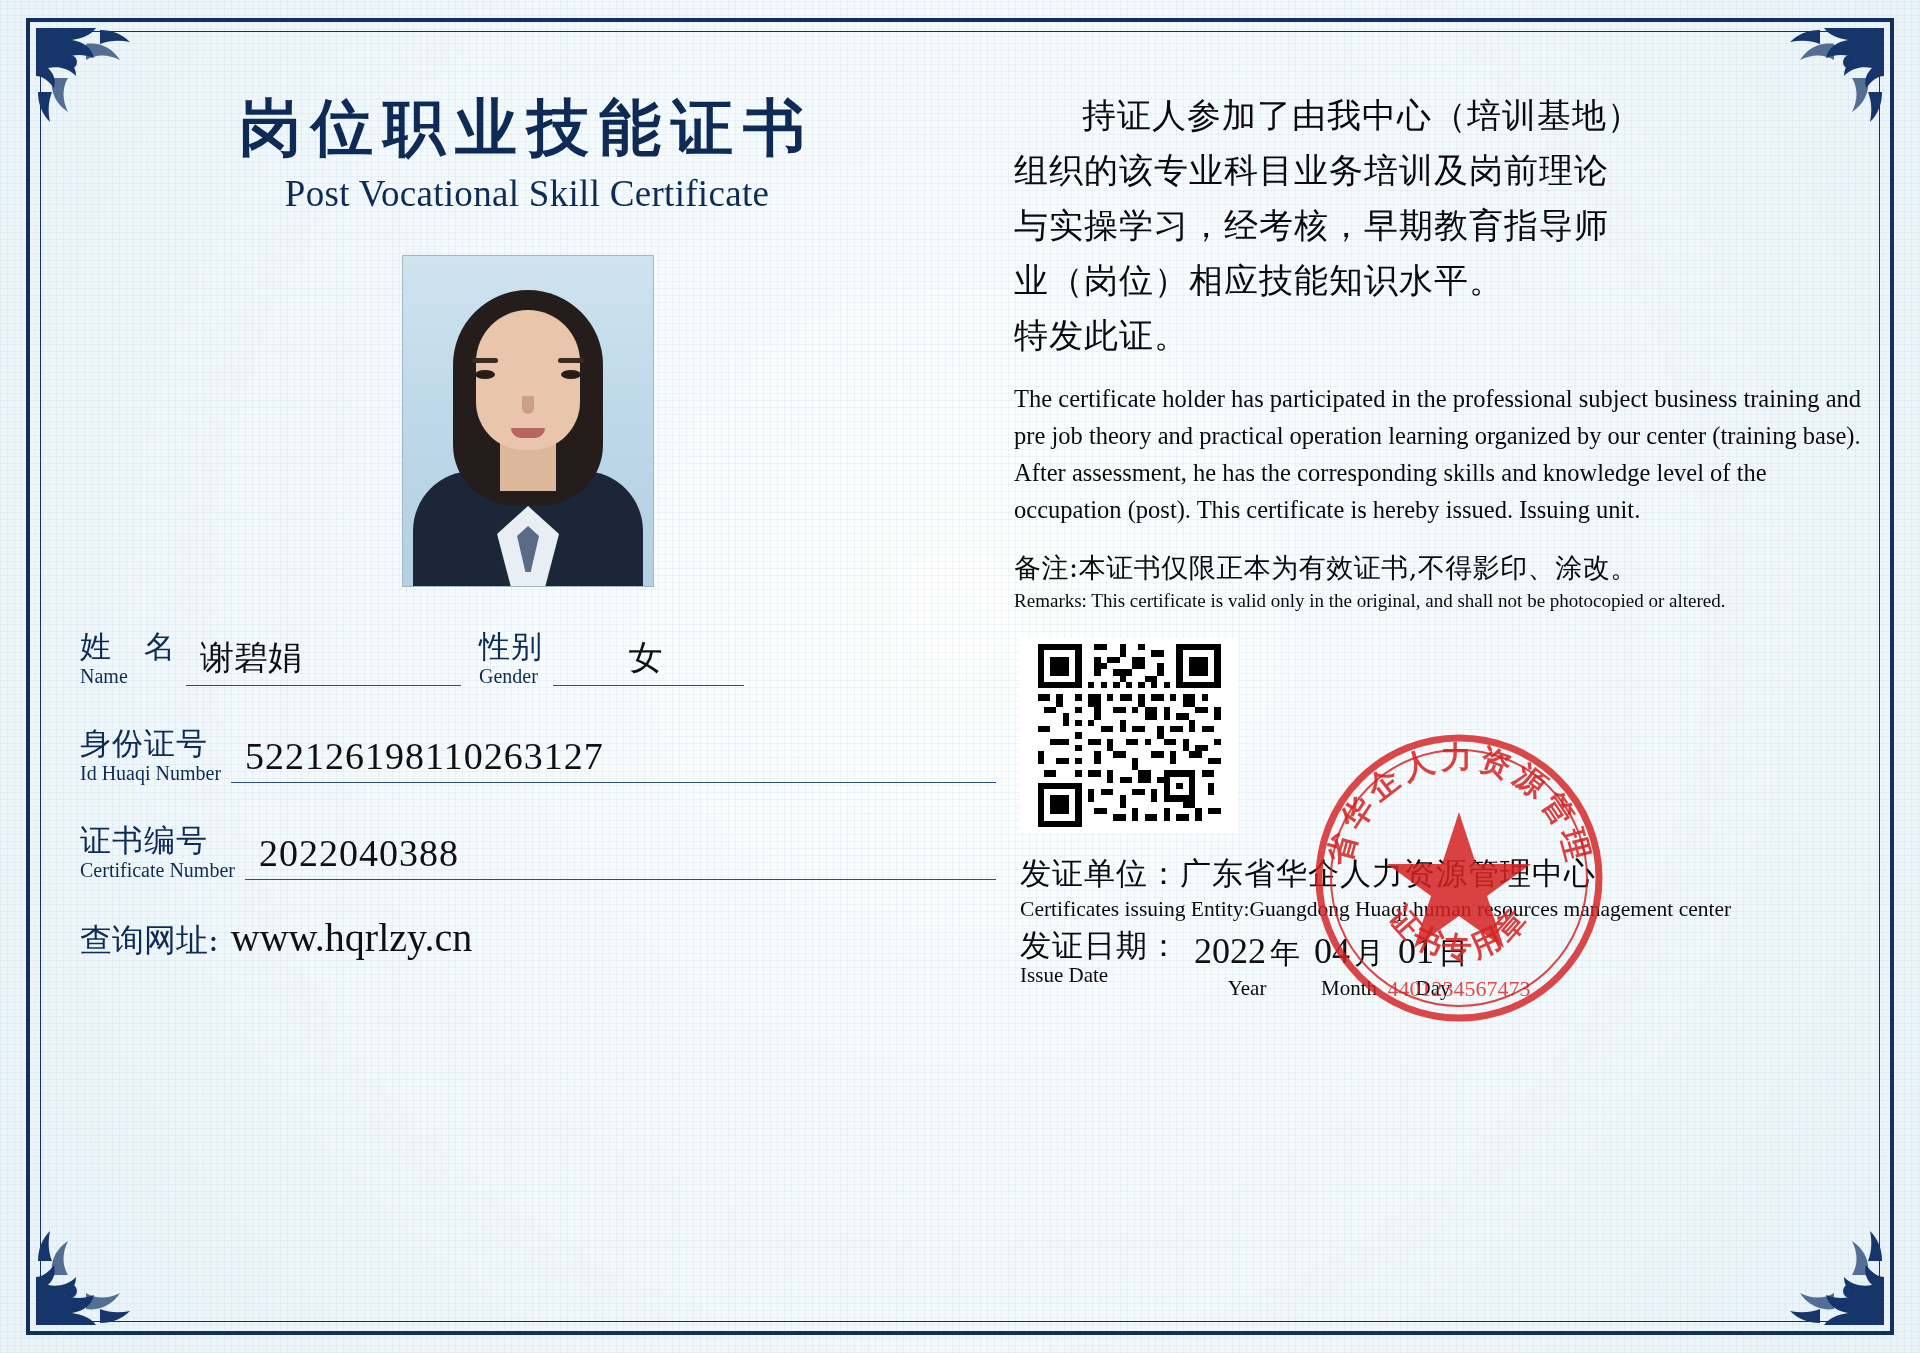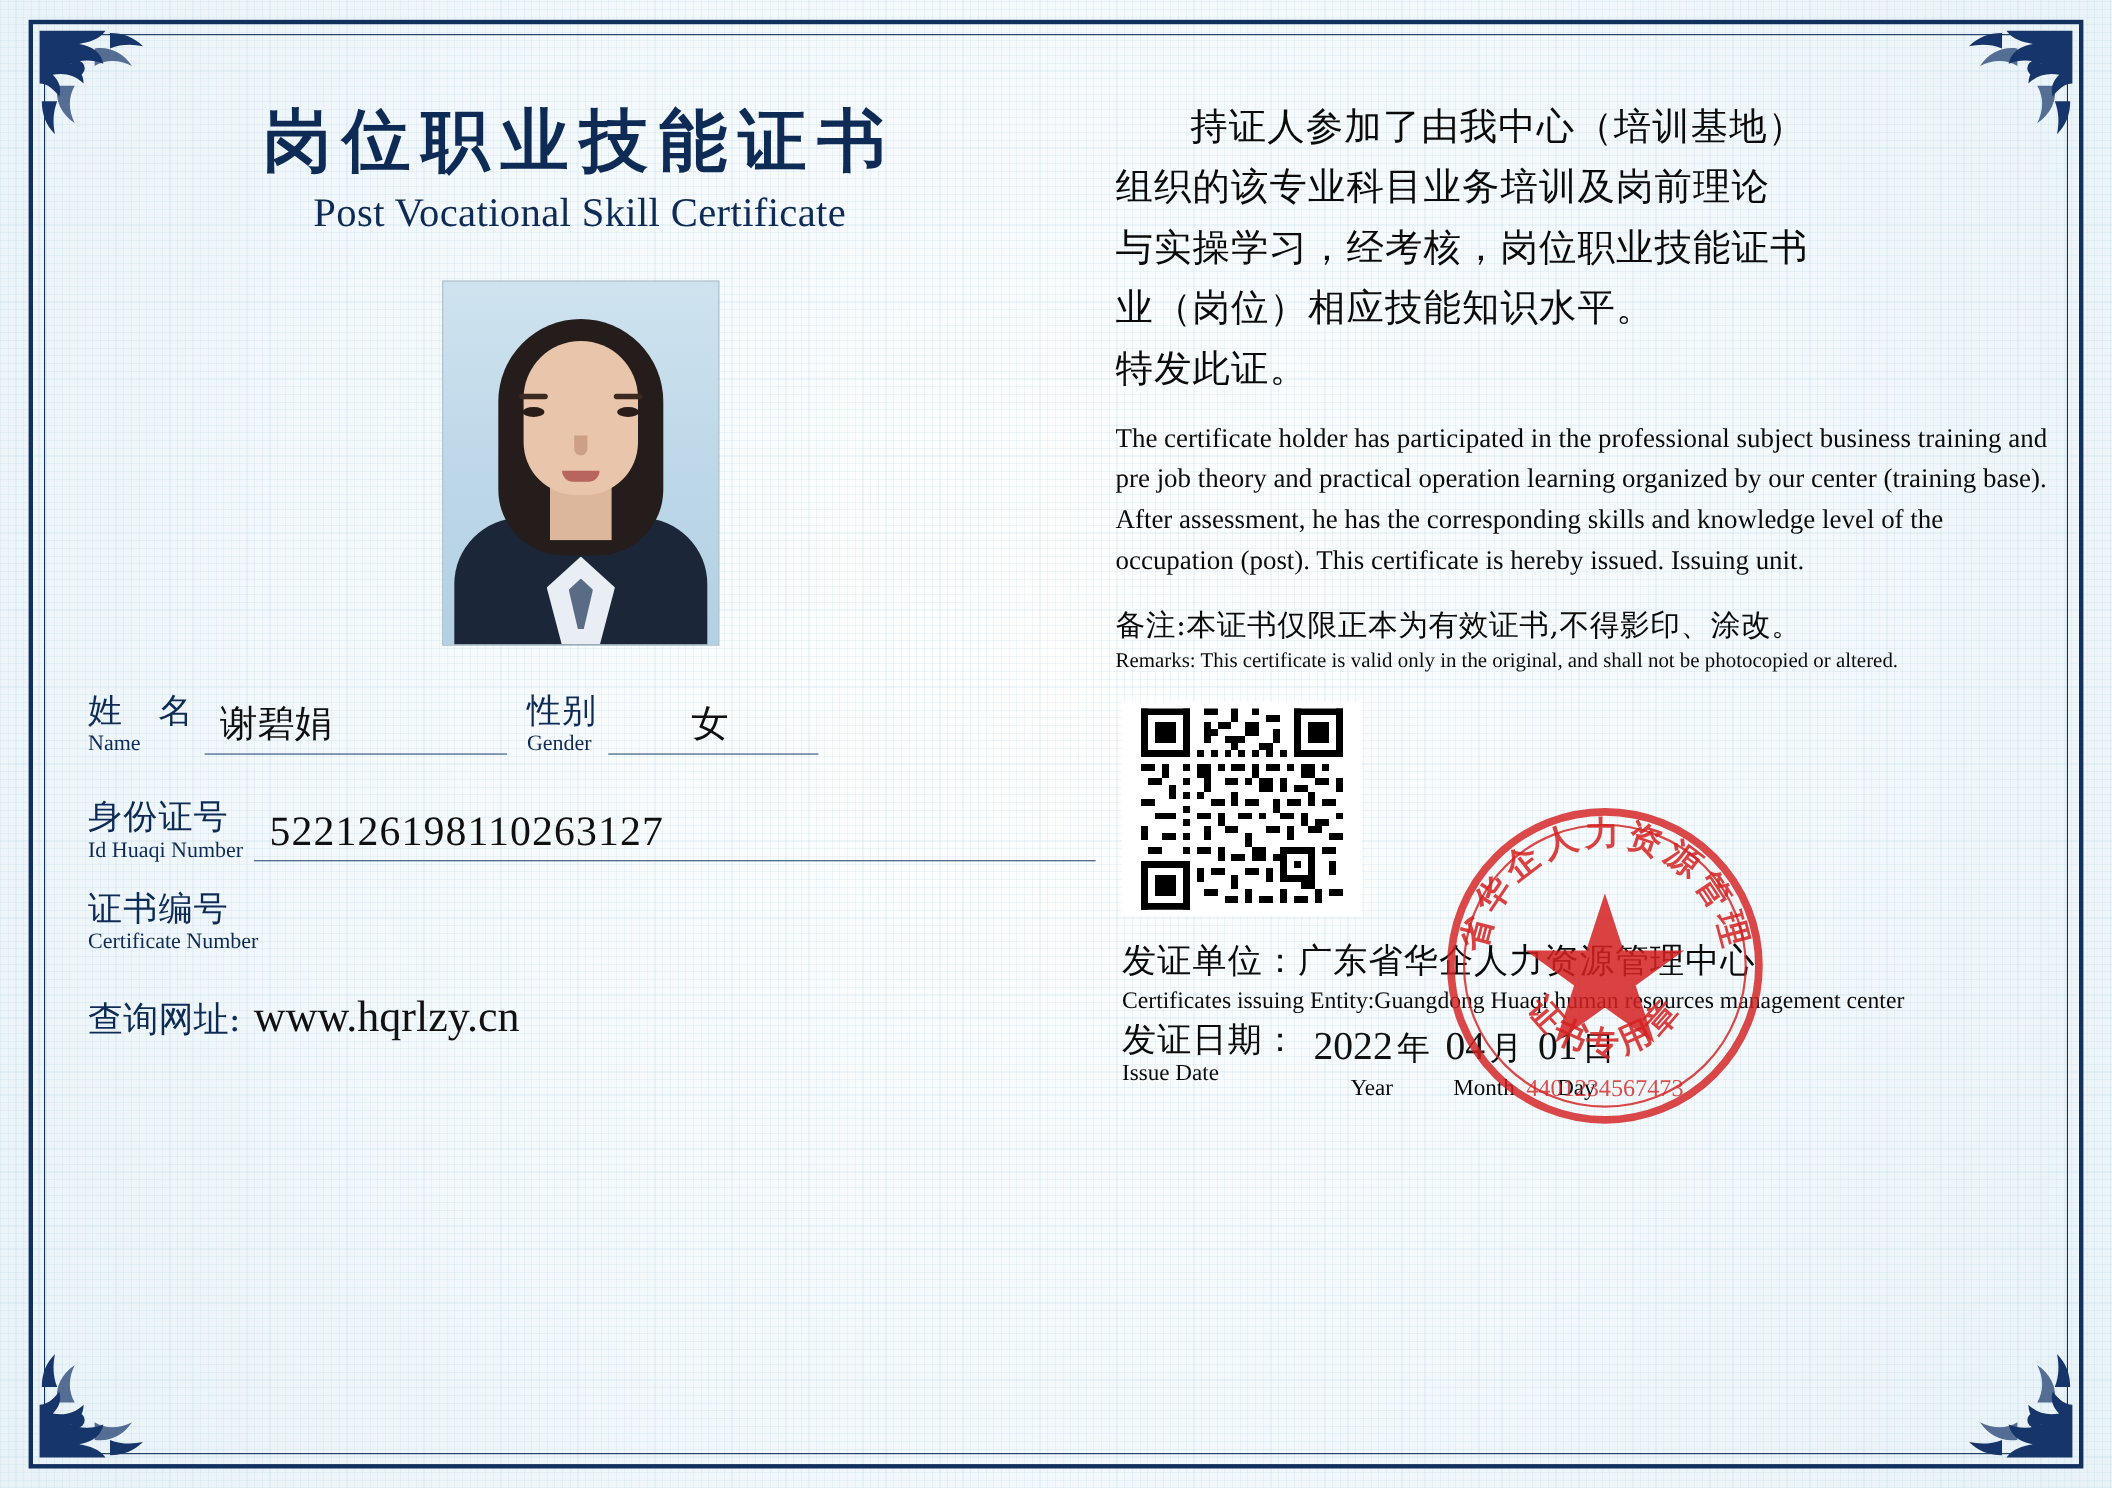--- a/index.html
+++ b/index.html
@@ -394,35 +394,36 @@
             <span class="en">Id Huaqi Number</span>
           </div>
           <div class="fvalue num">522126198110263127</div>
         </div>
 
         <div class="frow">
           <div class="flabel">
             <span class="cn">证书编号</span>
             <span class="en">Certificate Number</span>
           </div>
+          <div class="fvalue num">2022040388</div>
         </div>
 
         <div class="query-row">
           <span>查询网址:</span>
           <span class="url">www.hqrlzy.cn</span>
         </div>
       </div>
     </div>
 
     <div class="col-right">
 
       <div class="body-cn">
         <span class="indent">持证人参加了由我中心（培训基地）</span>
         <span>组织的该专业科目业务培训及岗前理论</span><br>
-        <span>与实操学习，经考核，岗位职业技能证书</span><br>
+        <span>与实操学习，经考核，早期教育指导师</span><br>
         <span>业（岗位）相应技能知识水平。</span><br>
         <span>特发此证。</span>
       </div>
 
       <div class="body-en">The certificate holder has participated in the professional subject business training and pre job theory and practical operation learning organized by our center (training base). After assessment, he has the corresponding skills and knowledge level of the occupation (post). This certificate is hereby issued. Issuing unit.</div>
 
       <div class="remark-cn">备注:本证书仅限正本为有效证书,不得影印、涂改。</div>
       <div class="remark-en">Remarks: This certificate is valid only in the original, and shall not be photocopied or altered.</div>
 
       <div class="qr-issue">

